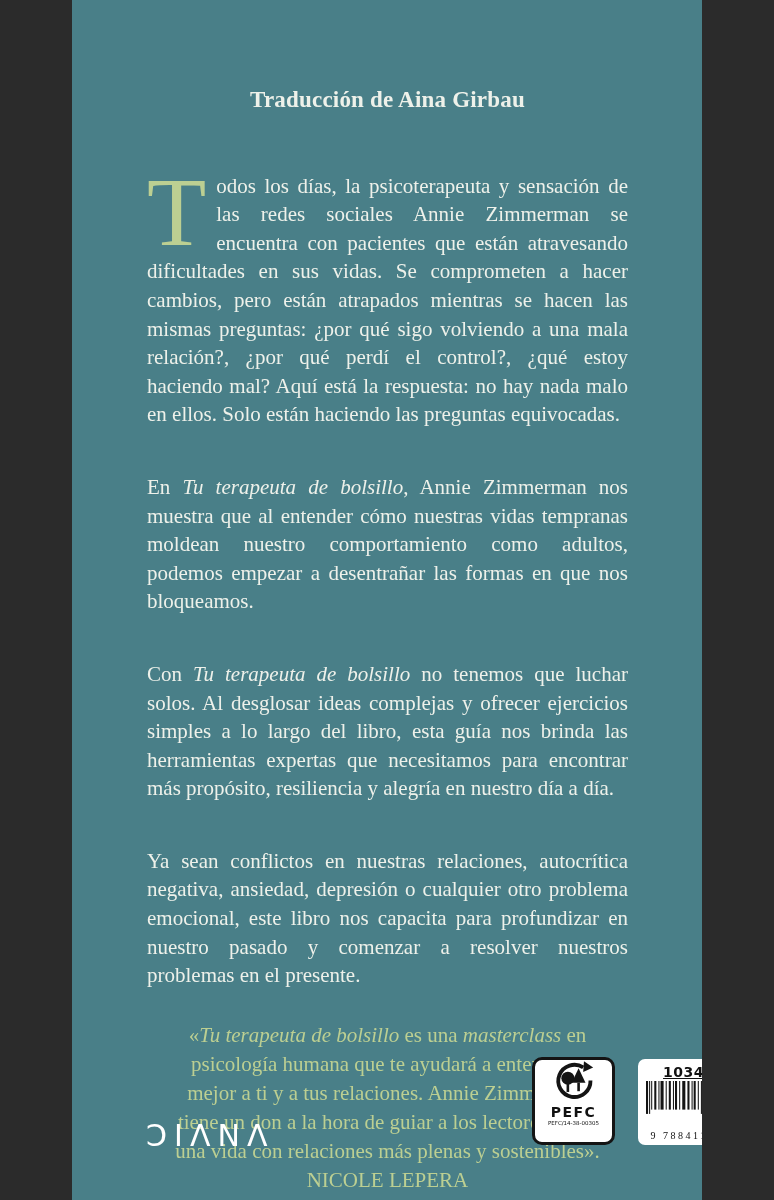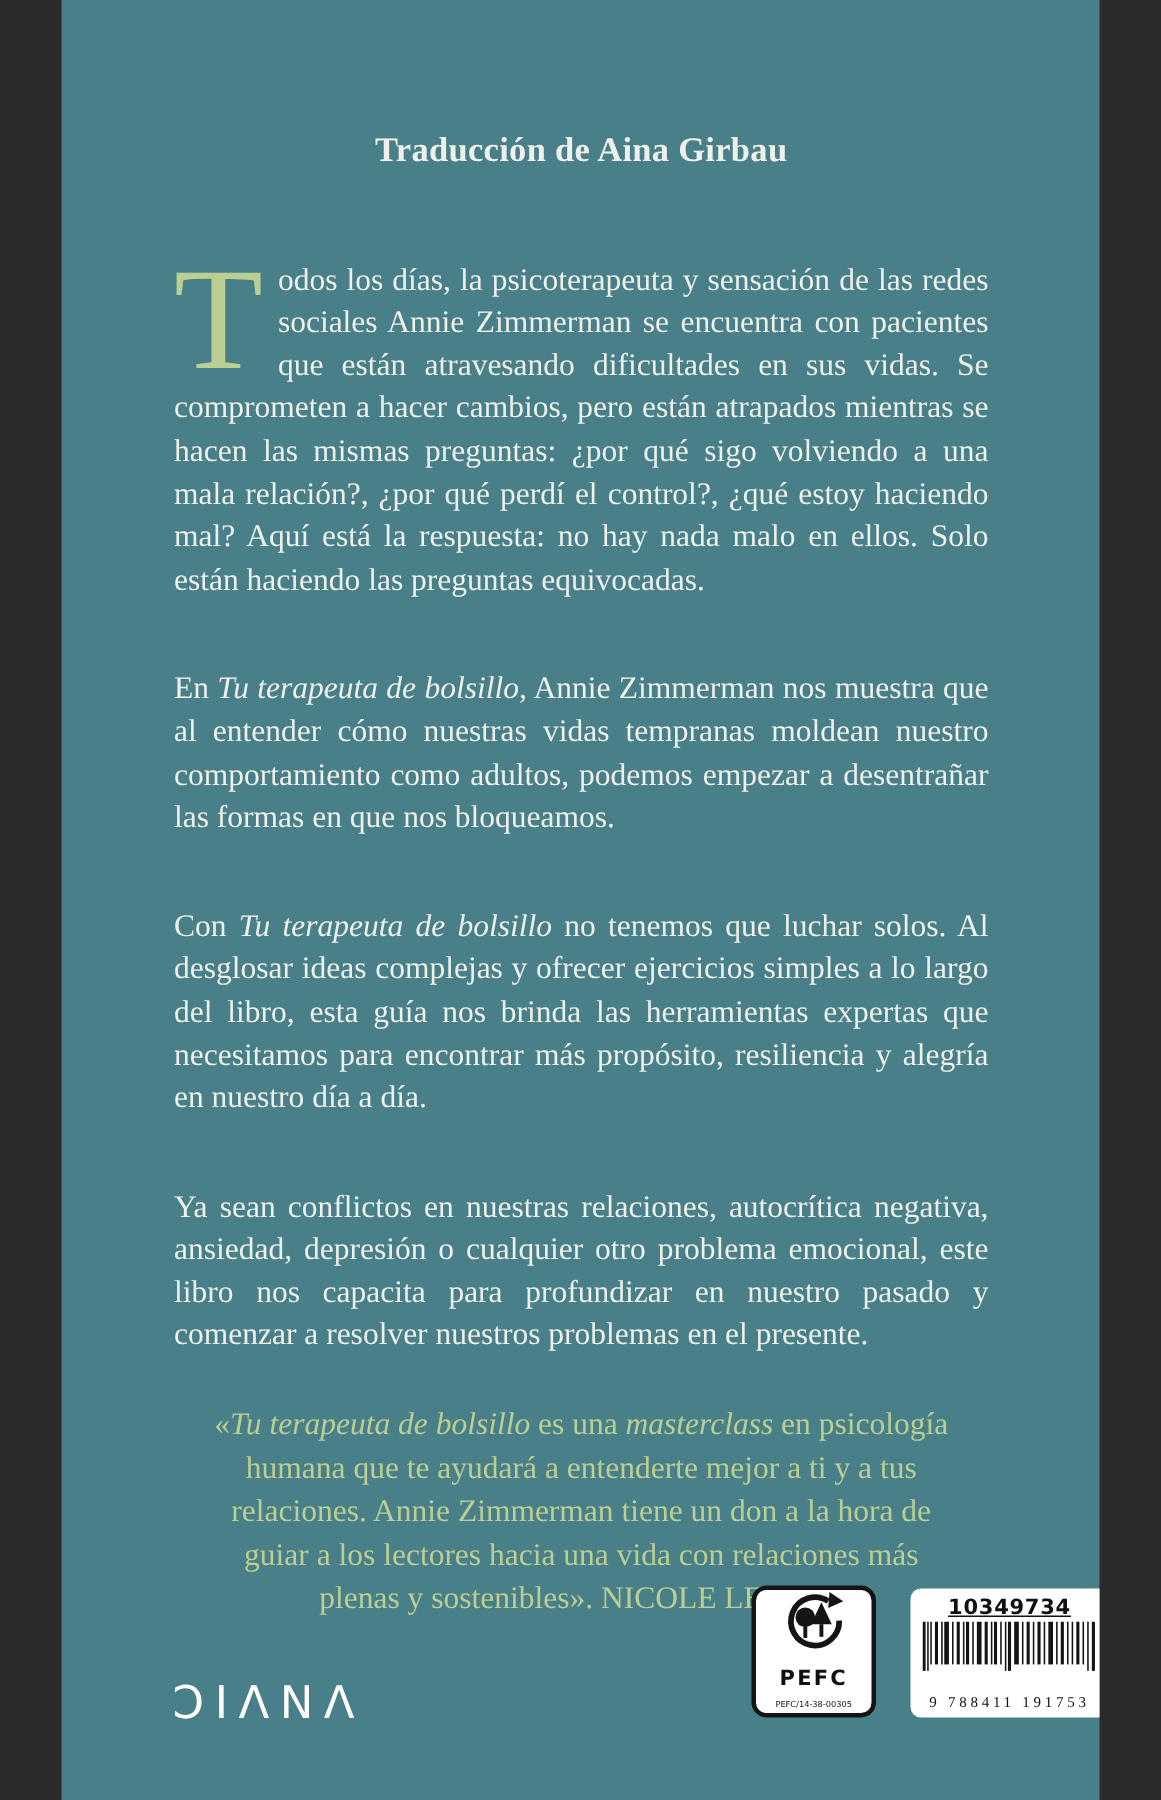--- a/index.html
+++ b/index.html
@@ -1,18 +1,18 @@
 <!DOCTYPE html>
 <html><head>
 <meta charset="utf-8">
 <style>
   html,body { margin:0; padding:0; background:#2b2b2b; }
   .cover {
     position:relative;
-    width:692px; height:1200px;
+    width:630px; height:1200px;
     margin:0 auto;
     background:#497f88;
     font-family:"Liberation Serif", serif;
     color:#eef1ea;
     overflow:hidden;
   }
   .content { padding:86px 74px 0 75px; }
   .translation-credit {
     text-align:center;
     font-weight:bold;
@@ -55,21 +55,21 @@
     text-align:right;
   }
   .pefc-box {
     position:absolute; left:460px; top:1057px;
     width:83px; height:88px;
     background:#ffffff;
     border:3px solid #141414;
     border-radius:10px;
     box-sizing:border-box;
     display:flex; flex-direction:column;
-    align-items:center; justify-content:space-between;
+    align-items:center; justify-content:flex-start;
     color:#111;
   }
   .pefc-box svg { display:block; margin-bottom:1px; }
   .pefc-label {
     font-family:"DejaVu Sans", sans-serif;
     font-weight:bold; font-size:14px;
     letter-spacing:1.5px; line-height:1;
   }
   .pefc-code {
     font-family:"DejaVu Sans", sans-serif;

